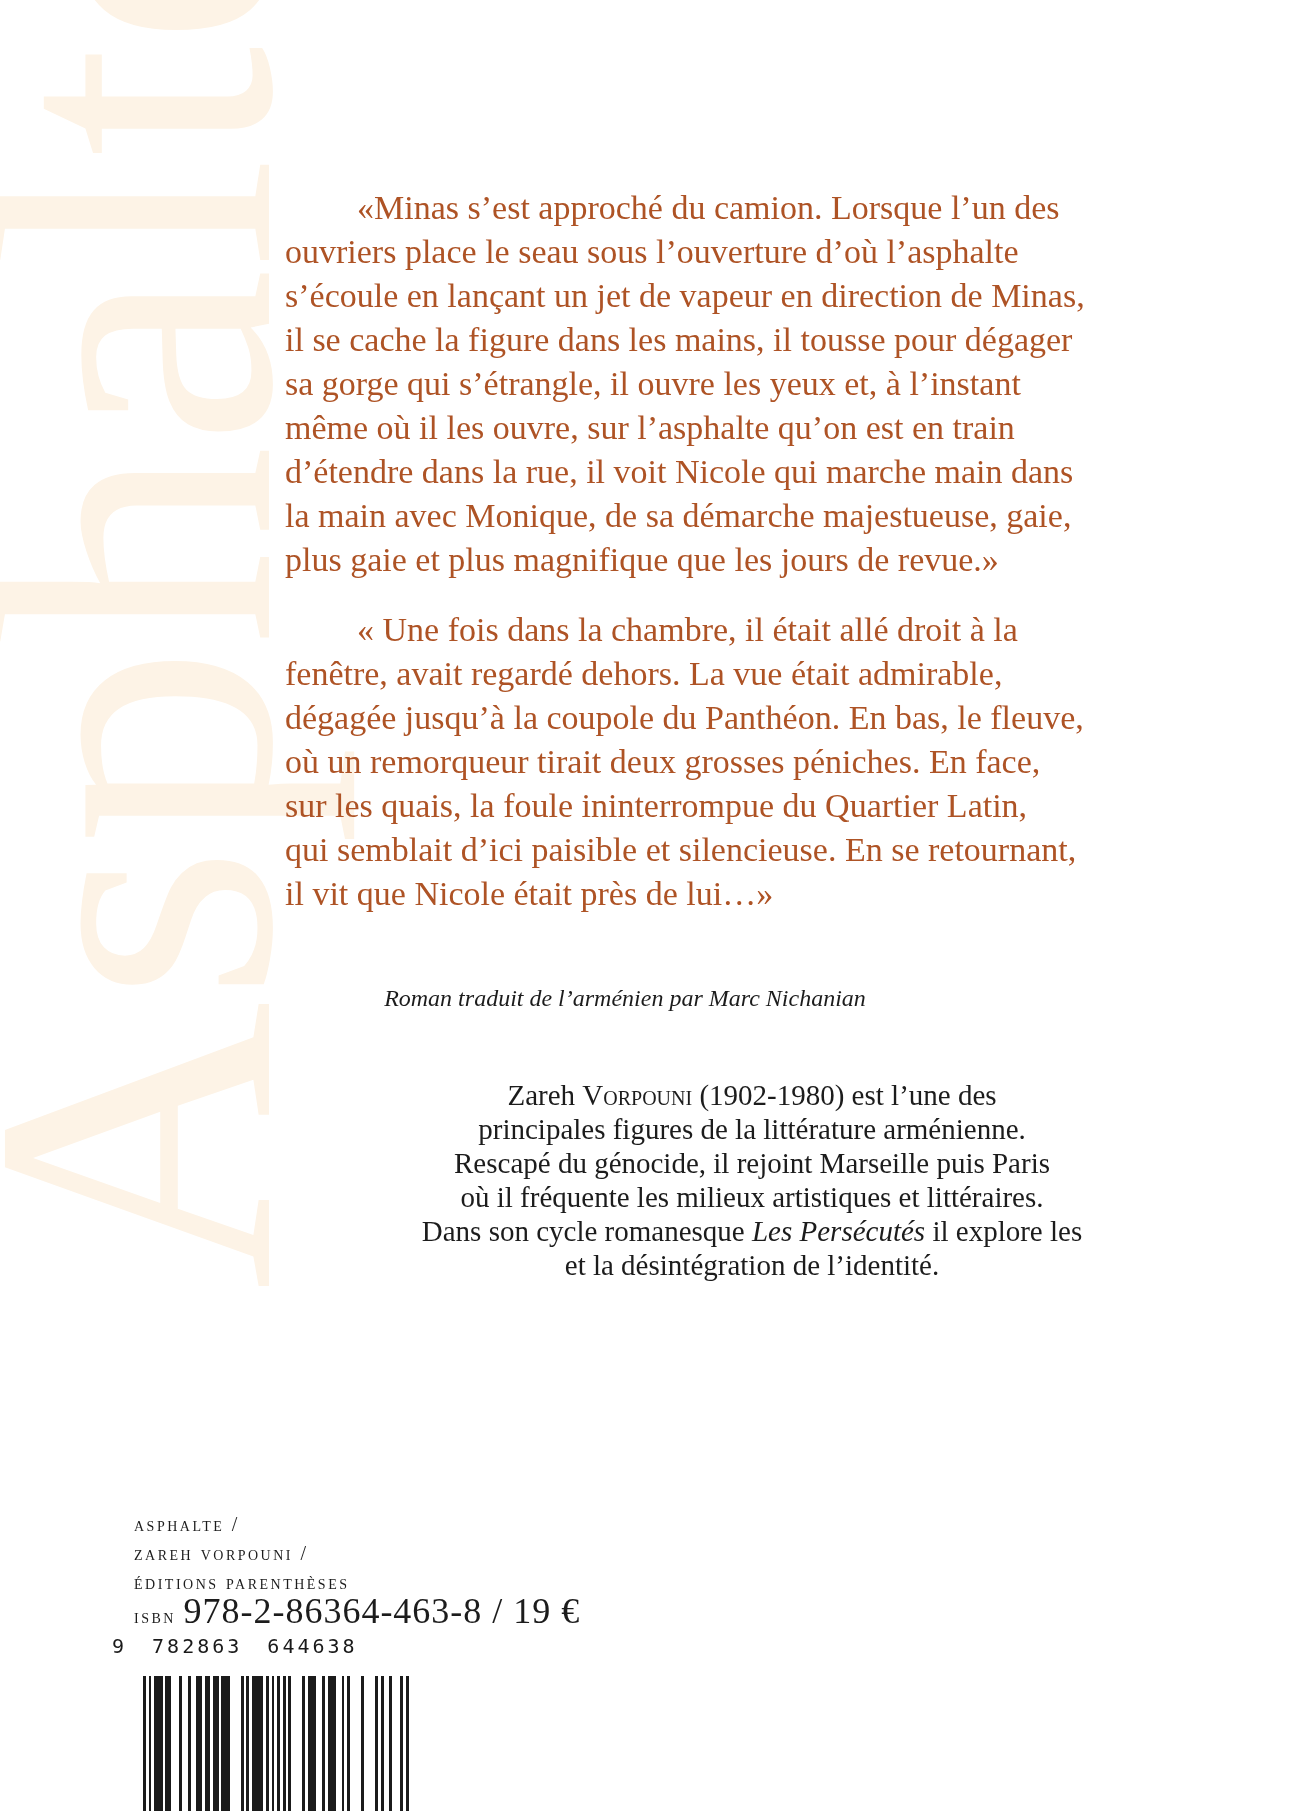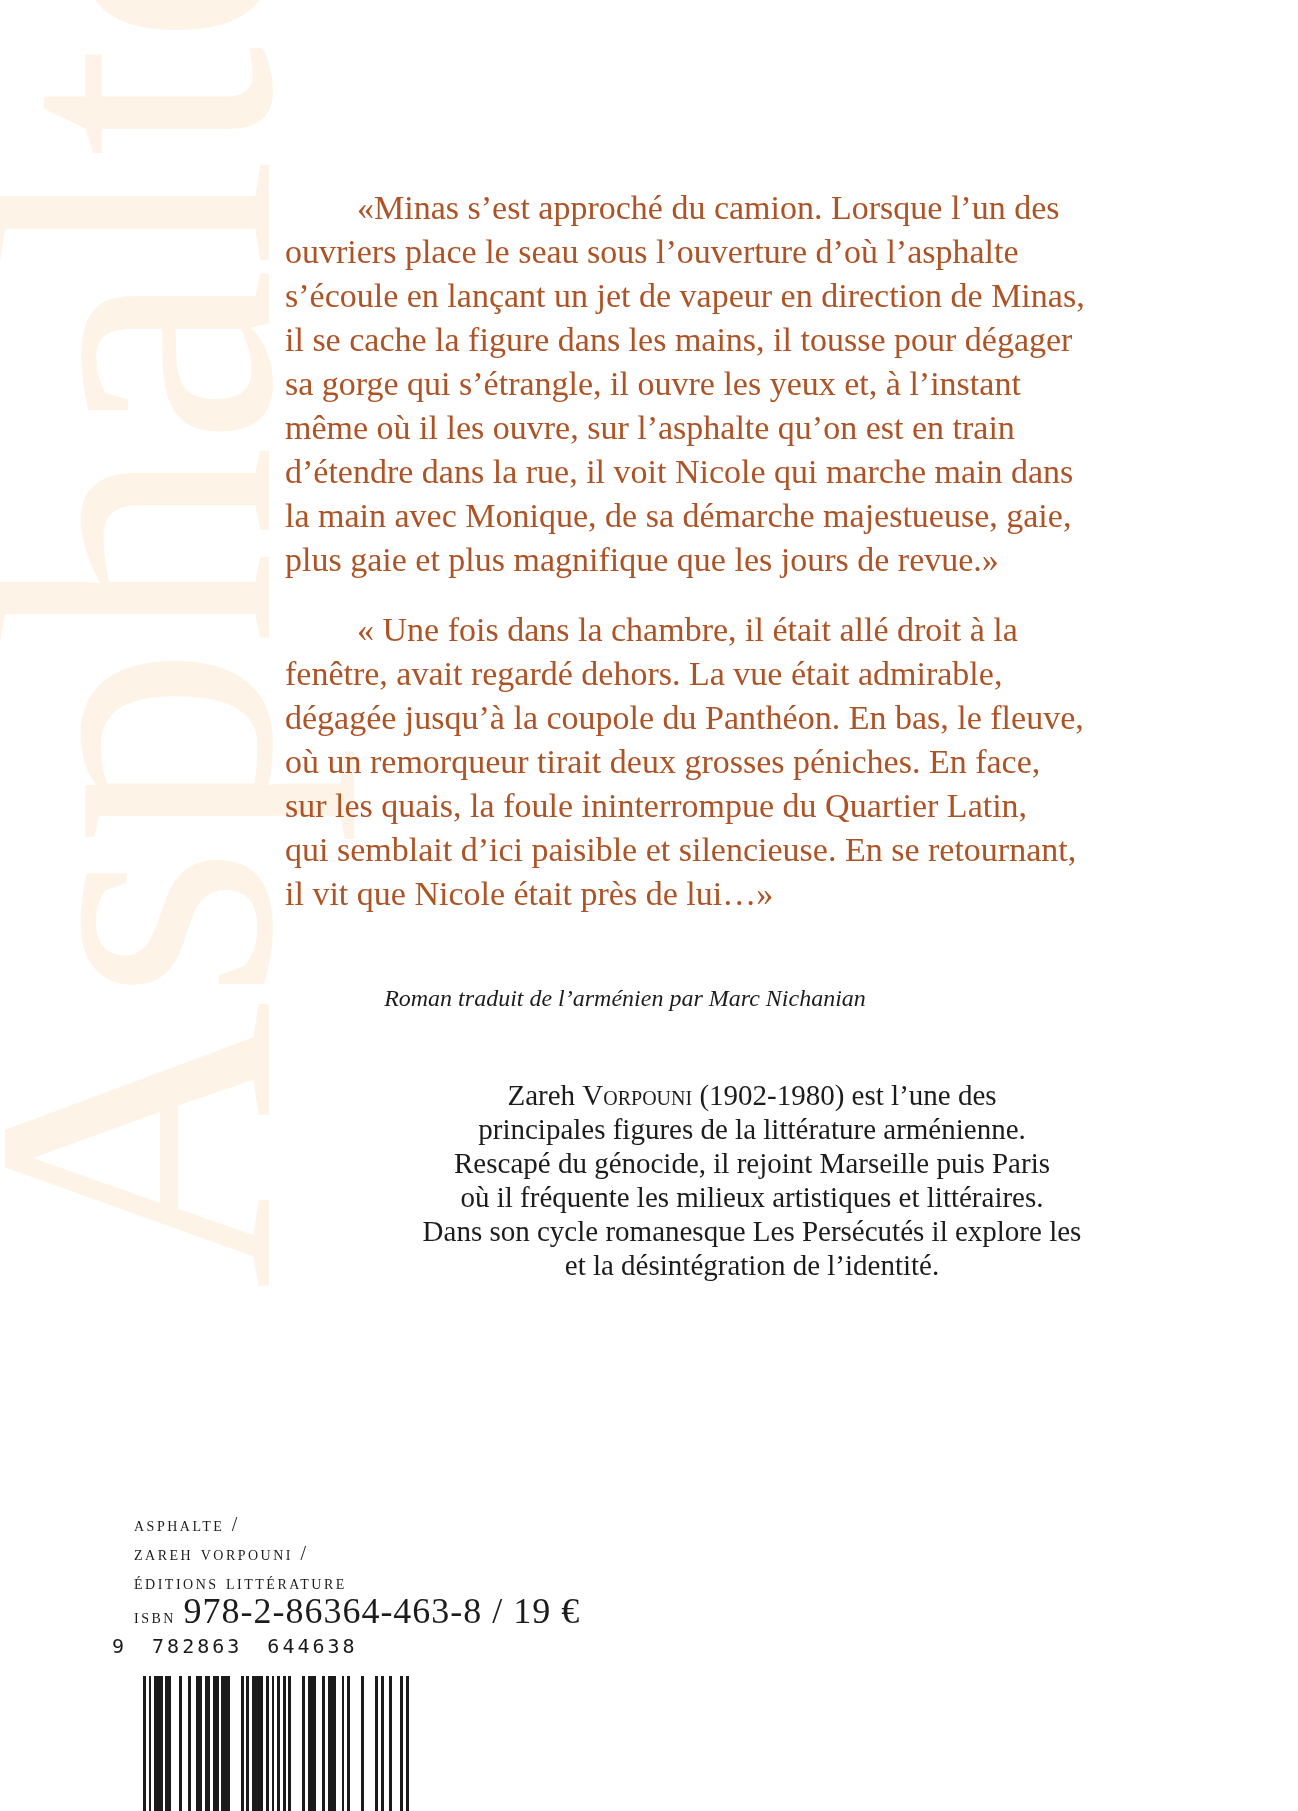--- a/index.html
+++ b/index.html
@@ -46,21 +46,21 @@
   }
   .bio{
     position:absolute;
     left:392px;top:1078px;width:720px;
     font-size:29px;
     line-height:34px;
     color:#1c1c1c;
   }
   .bio .line{display:block;text-align:center;}
   .smallcaps{font-variant:small-caps;}
-  .italic{}
+  .italic{font-style:italic;}
   .credits{
     position:absolute;
     left:122px;top:1510px;
     font-size:20px;
     line-height:29px;
     letter-spacing:2.5px;
     font-variant:small-caps;
     color:#1c1c1c;
     margin-left:12px;
   }
@@ -119,21 +119,21 @@
     <span class="line">principales figures de la littérature arménienne.</span>
     <span class="line">Rescapé du génocide, il rejoint Marseille puis Paris</span>
     <span class="line">où il fréquente les milieux artistiques et littéraires.</span>
     <span class="line"><span>Dans son cycle romanesque </span><span class="italic">Les Persécutés</span><span> il explore les</span></span>
     <span class="line">et la désintégration de l’identité.</span>
   </div>
 
   <div class="credits">
     <div>asphalte /</div>
     <div>zareh vorpouni /</div>
-    <div>éditions littérature</div>
+    <div>éditions parenthèses</div>
     <div><span>isbn </span><span class="isbn-digits">978-2-86364-463-8 / 19 €</span></div>
   </div>
 
   <div class="barcode-number">9 782863 644638</div>
 
   <div class="barcode-bars">
       <div class="bc-module on"></div>
       <div class="bc-module"></div>
       <div class="bc-module on"></div>
       <div class="bc-module"></div>

